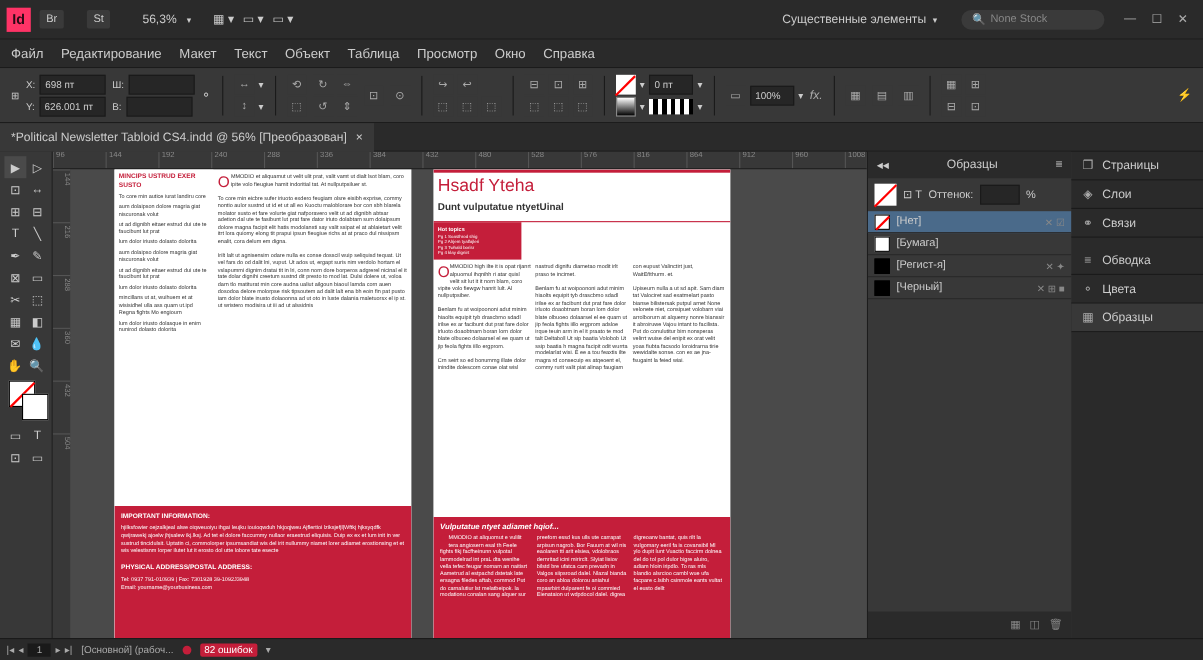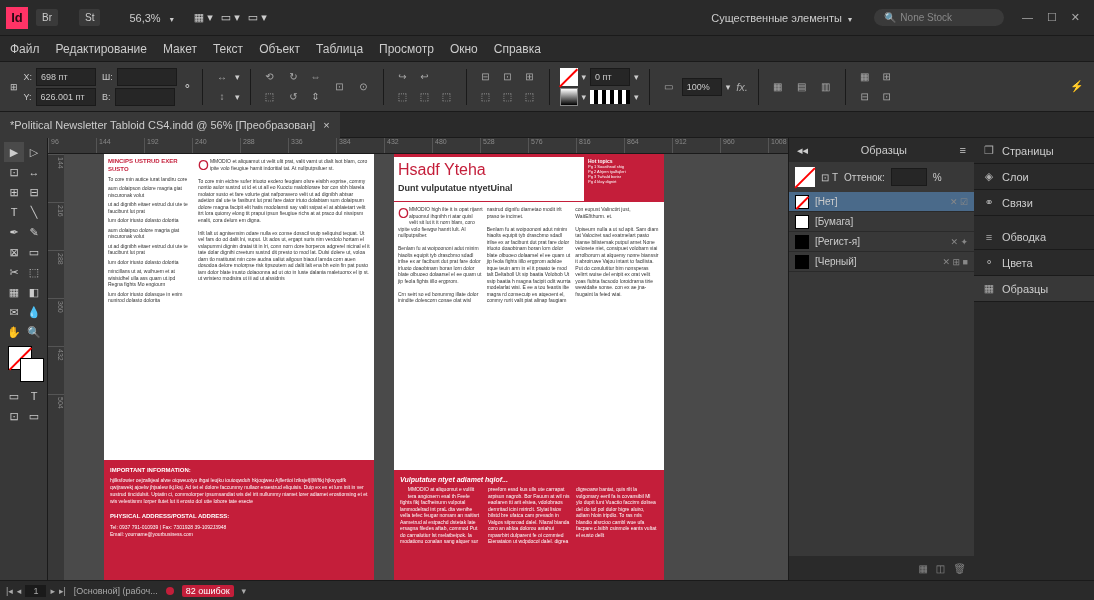--- a/index.html
+++ b/index.html
@@ -52,21 +52,21 @@
 .page.p1 { display: flex; }
 .page.p1 .sidebar { width: 90px; background: #fff; padding: 4px; font-size: 5px; line-height: 1.3; }
 .page.p1 .sidebar h4 { font-size: 6px; color: #c41e3a; margin-bottom: 2px; }
 .page.p1 .sidebar ul { list-style: none; }
 .page.p1 .sidebar li { margin-bottom: 3px; color: #333; }
 .page.p1 .main { flex: 1; padding: 4px; font-size: 5px; line-height: 1.3; color: #333; }
 .page.p1 .dropcap { font-size: 14px; color: #c41e3a; float: left; line-height: 1; margin-right: 1px; }
 .page.p1 .footer { position: absolute; bottom: 0; left: 0; right: 0; height: 120px; background: #c41e3a; color: #fff; padding: 6px; font-size: 5px; line-height: 1.4; }
 .page.p1 .footer h4 { font-size: 6px; margin-bottom: 3px; }
 .page.p2 { display: flex; flex-direction: column; }
-.page.p2 .header { display: flex; }
+.page.p2 .header { display: flex; flex-direction: column; }
 .page.p2 .header .title-area { flex: 1; padding: 4px; border-top: 3px solid #c41e3a; border-bottom: 1px solid #c41e3a; }
 .page.p2 h1 { font-size: 16px; color: #c41e3a; font-weight: normal; }
 .page.p2 h2 { font-size: 9px; color: #333; margin: 4px 0; }
 .page.p2 .hotbox { width: 80px; background: #c41e3a; color: #fff; padding: 4px; font-size: 4px; }
 .page.p2 .hotbox h5 { font-size: 5px; }
 .page.p2 .body { flex: 1; padding: 4px; font-size: 5px; column-count: 3; column-gap: 4px; line-height: 1.3; color: #333; }
 .page.p2 .dropcap { font-size: 14px; color: #c41e3a; float: left; line-height: 1; }
 .page.p2 .footer2 { background: #c41e3a; color: #fff; padding: 6px; height: 110px; }
 .page.p2 .footer2 h3 { font-size: 7px; margin-bottom: 3px; font-style: italic; }
 .page.p2 .footer2 .cols { column-count: 3; column-gap: 6px; font-size: 5px; line-height: 1.3; }

